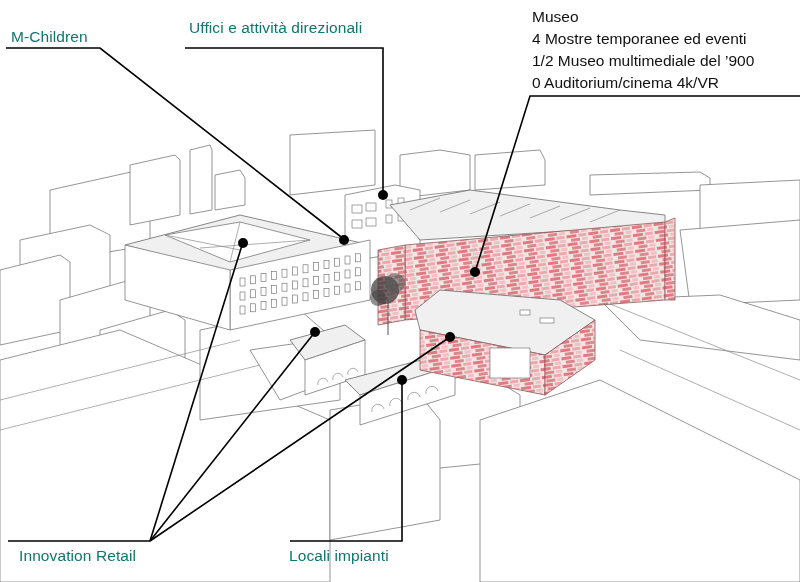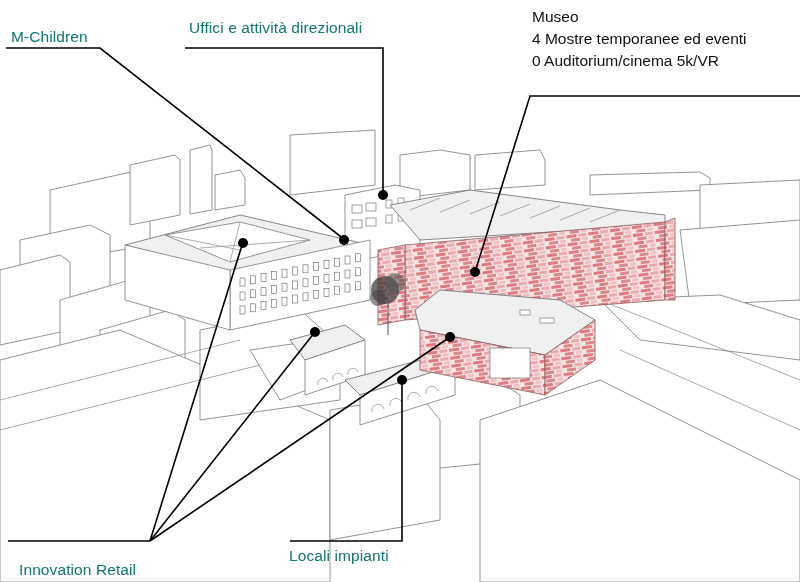--- a/index.html
+++ b/index.html
@@ -179,17 +179,18 @@
     <circle class="dot" cx="402" cy="380" r="5"></circle>
   </g>
 </svg>
 
 <div class="label" style="left:11px; top:27px;">M-Children</div>
 <div class="label" style="left:189px; top:18px;">Uffici e attività direzionali</div>
 
 <div class="museo-block">
   <div>Museo</div>
   <div>4 Mostre temporanee ed eventi</div>
-  <div>0 Auditorium/cinema 5k/VR</div>
+  <div>1/2 Museo multimediale del ’900</div>
+  <div>0 Auditorium/cinema 4k/VR</div>
 </div>
 
-<div class="label" style="left:19px; top:560px;text-align:right;">Innovation Retail</div>
+<div class="label" style="left:19px; top:546px;text-align:right;">Innovation Retail</div>
 <div class="label" style="left:289px; top:546px;">Locali impianti</div>
 
 </body></html>

